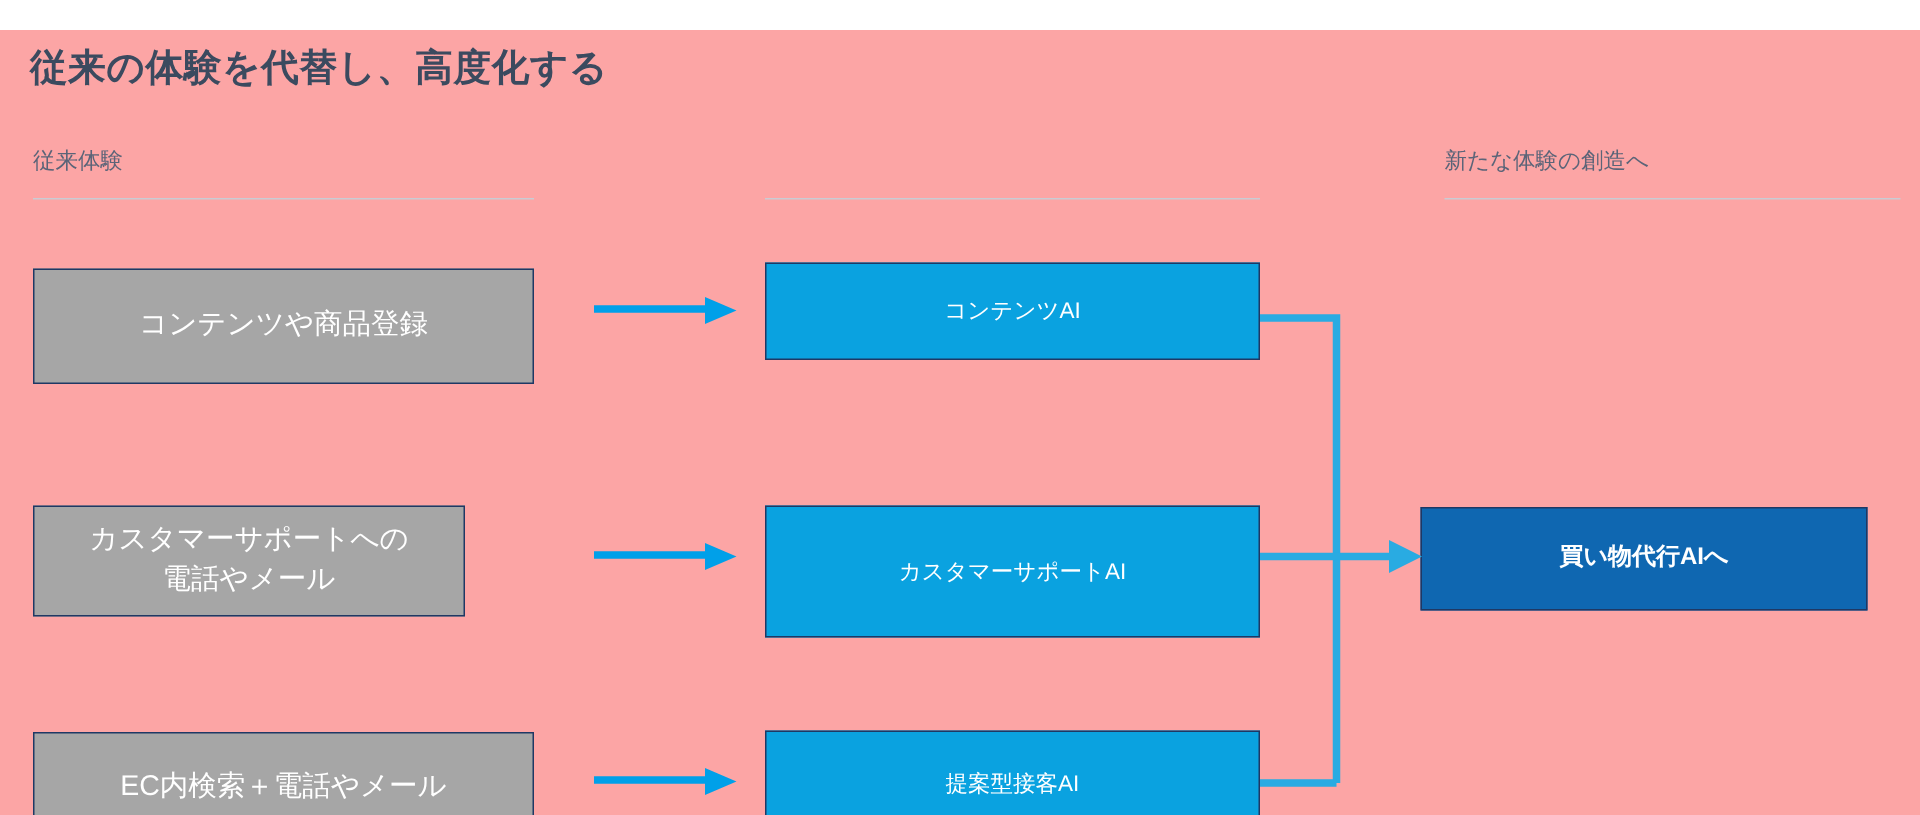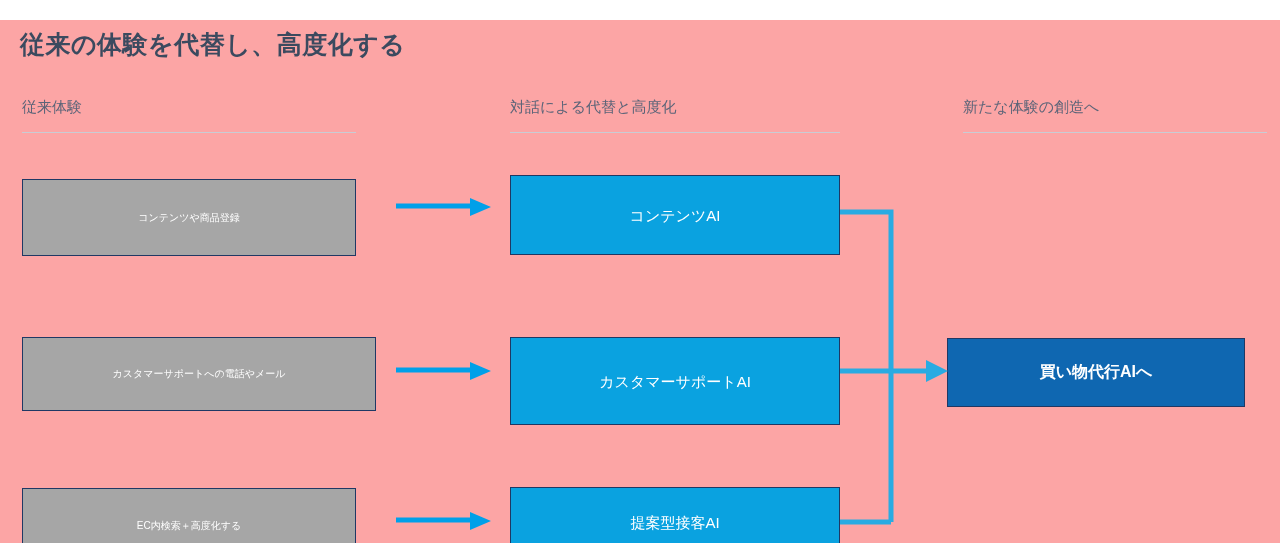--- a/index.html
+++ b/index.html
@@ -55,21 +55,21 @@
     justify-content: center;
     text-align: center;
     color: #ffffff;
     line-height: 1.4;
     border: 1.5px solid #1f3864;
   }
   .box .box-label { display: block; }
 
   .box-legacy {
     background: #a6a6a6;
-    font-size: 10px;
+    font-size: 19px;
   }
   .box-ai {
     background: #0aa2e0;
     font-size: 15px;
   }
   .box-goal {
     background: #0f67b1;
     font-size: 16px;
     font-weight: bold;
   }
@@ -90,40 +90,39 @@
 </head>
 <body>
 
 <div id="slide">
 
   <div class="slide-title">従来の体験を代替し、高度化する</div>
 
   <div class="col-header" style="left:22px; top:78px; width:334px;">従来体験</div>
   <div class="col-rule" style="left:22px; top:112px; width:334px;"></div>
 
-  <div class="col-header" style="left:510px; top:78px; width:330px;">対話による代替と高度化</div>
   <div class="col-rule" style="left:510px; top:112px; width:330px;"></div>
 
   <div class="col-header" style="left:963px; top:78px; width:304px;">新たな体験の創造へ</div>
   <div class="col-rule" style="left:963px; top:112px; width:304px;"></div>
 
   <div class="box box-legacy" style="left:22px; top:159px; width:334px; height:77px;">
     <span class="box-label">コンテンツや商品登録</span>
   </div>
 
-  <div class="box box-legacy" style="left:22px; top:317px; width:354px; height:74px; flex-direction:row;">
+  <div class="box box-legacy" style="left:22px; top:317px; width:288px; height:74px; flex-direction:column;">
     <span class="box-label">カスタマーサポートへの</span>
     <span class="box-label">電話やメール</span>
   </div>
 
   <div class="box box-legacy" style="left:22px; top:468px; width:334px; height:75px;">
-    <span class="box-label">EC内検索＋高度化する</span>
+    <span class="box-label">EC内検索＋電話やメール</span>
   </div>
 
-  <div class="box box-ai" style="left:510px; top:155px; width:330px; height:80px;">
+  <div class="box box-ai" style="left:510px; top:155px; width:330px; height:65px;">
     <span class="box-label">コンテンツAI</span>
   </div>
 
   <div class="box box-ai" style="left:510px; top:317px; width:330px; height:88px;">
     <span class="box-label">カスタマーサポートAI</span>
   </div>
 
   <div class="box box-ai" style="left:510px; top:467px; width:330px; height:70px;">
     <span class="box-label">提案型接客AI</span>
   </div>

